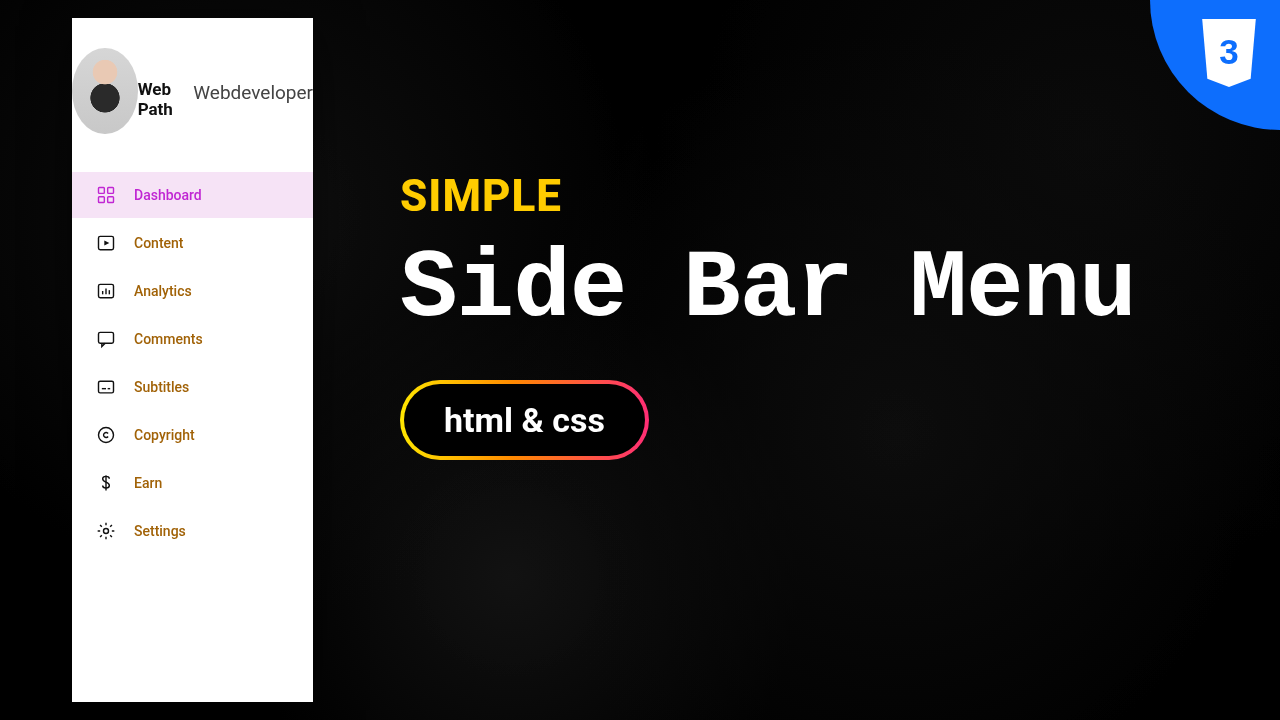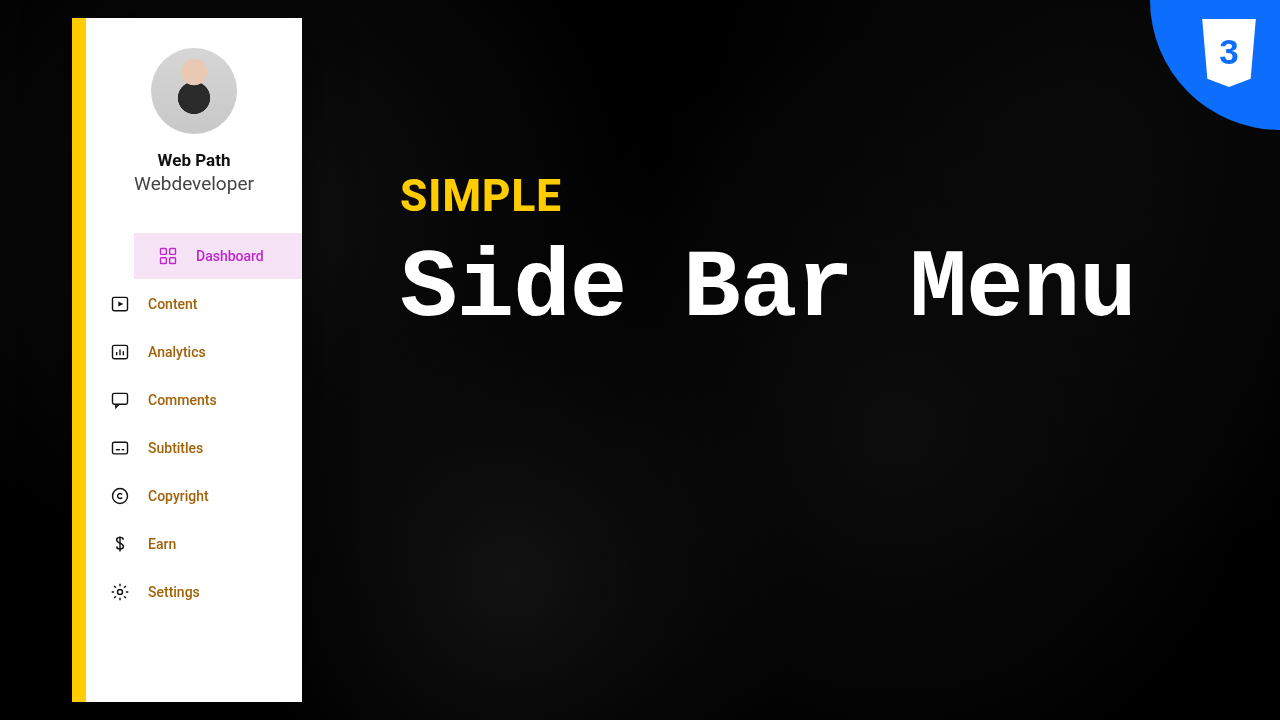--- a/index.html
+++ b/index.html
@@ -40,21 +40,21 @@
   }
   .sidebar {
     flex: 1;
     background: #ffffff;
     display: flex;
     flex-direction: column;
     padding: 24px 0 18px;
   }
   .profile {
     display: flex;
-    flex-direction: column;
+    flex-direction: row;
     align-items: center;
     padding: 6px 0 20px;
   }
   .avatar {
     width: 86px;
     height: 86px;
     border-radius: 50%;
     background:
       radial-gradient(circle at 50% 28%, #e9c9b4 0 17%, transparent 18%),
       radial-gradient(circle at 50% 58%, #2a2a2a 0 24%, transparent 25%),
@@ -83,21 +83,20 @@
     align-items: center;
     gap: 18px;
     padding: 13px 24px;
     font-size: 14px;
     color: #a16207;
     cursor: pointer;
   }
   .menu-item.active {
     background: #f6e3f6;
     color: #c026d3;
-    margin-left: 48px;
   }
   .menu-item.active .icon svg { stroke: #c026d3; fill: none; }
   .icon {
     width: 20px;
     height: 20px;
     display: inline-flex;
     align-items: center;
     justify-content: center;
     flex-shrink: 0;
   }
@@ -260,20 +259,23 @@
         <span class="menu-label">Settings</span>
       </div>
 
     </nav>
   </div>
 </div>
 
 <div class="title-block">
   <div class="kicker">SIMPLE</div>
   <div class="heading">Side Bar Menu</div>
+  <div class="pill-wrap">
+    <div class="pill">html &amp; css</div>
+  </div>
 </div>
 
 <div class="css3-badge">
   <svg viewBox="0 0 64 72">
     <path d="M6 0 L58 0 L53 58 L32 66 L11 58 Z" fill="#ffffff"></path>
     <text x="32" y="44" text-anchor="middle" font-family="Arial" font-weight="800" font-size="34" fill="#0d6efd">3</text>
   </svg>
 </div>
 
 </body></html>

